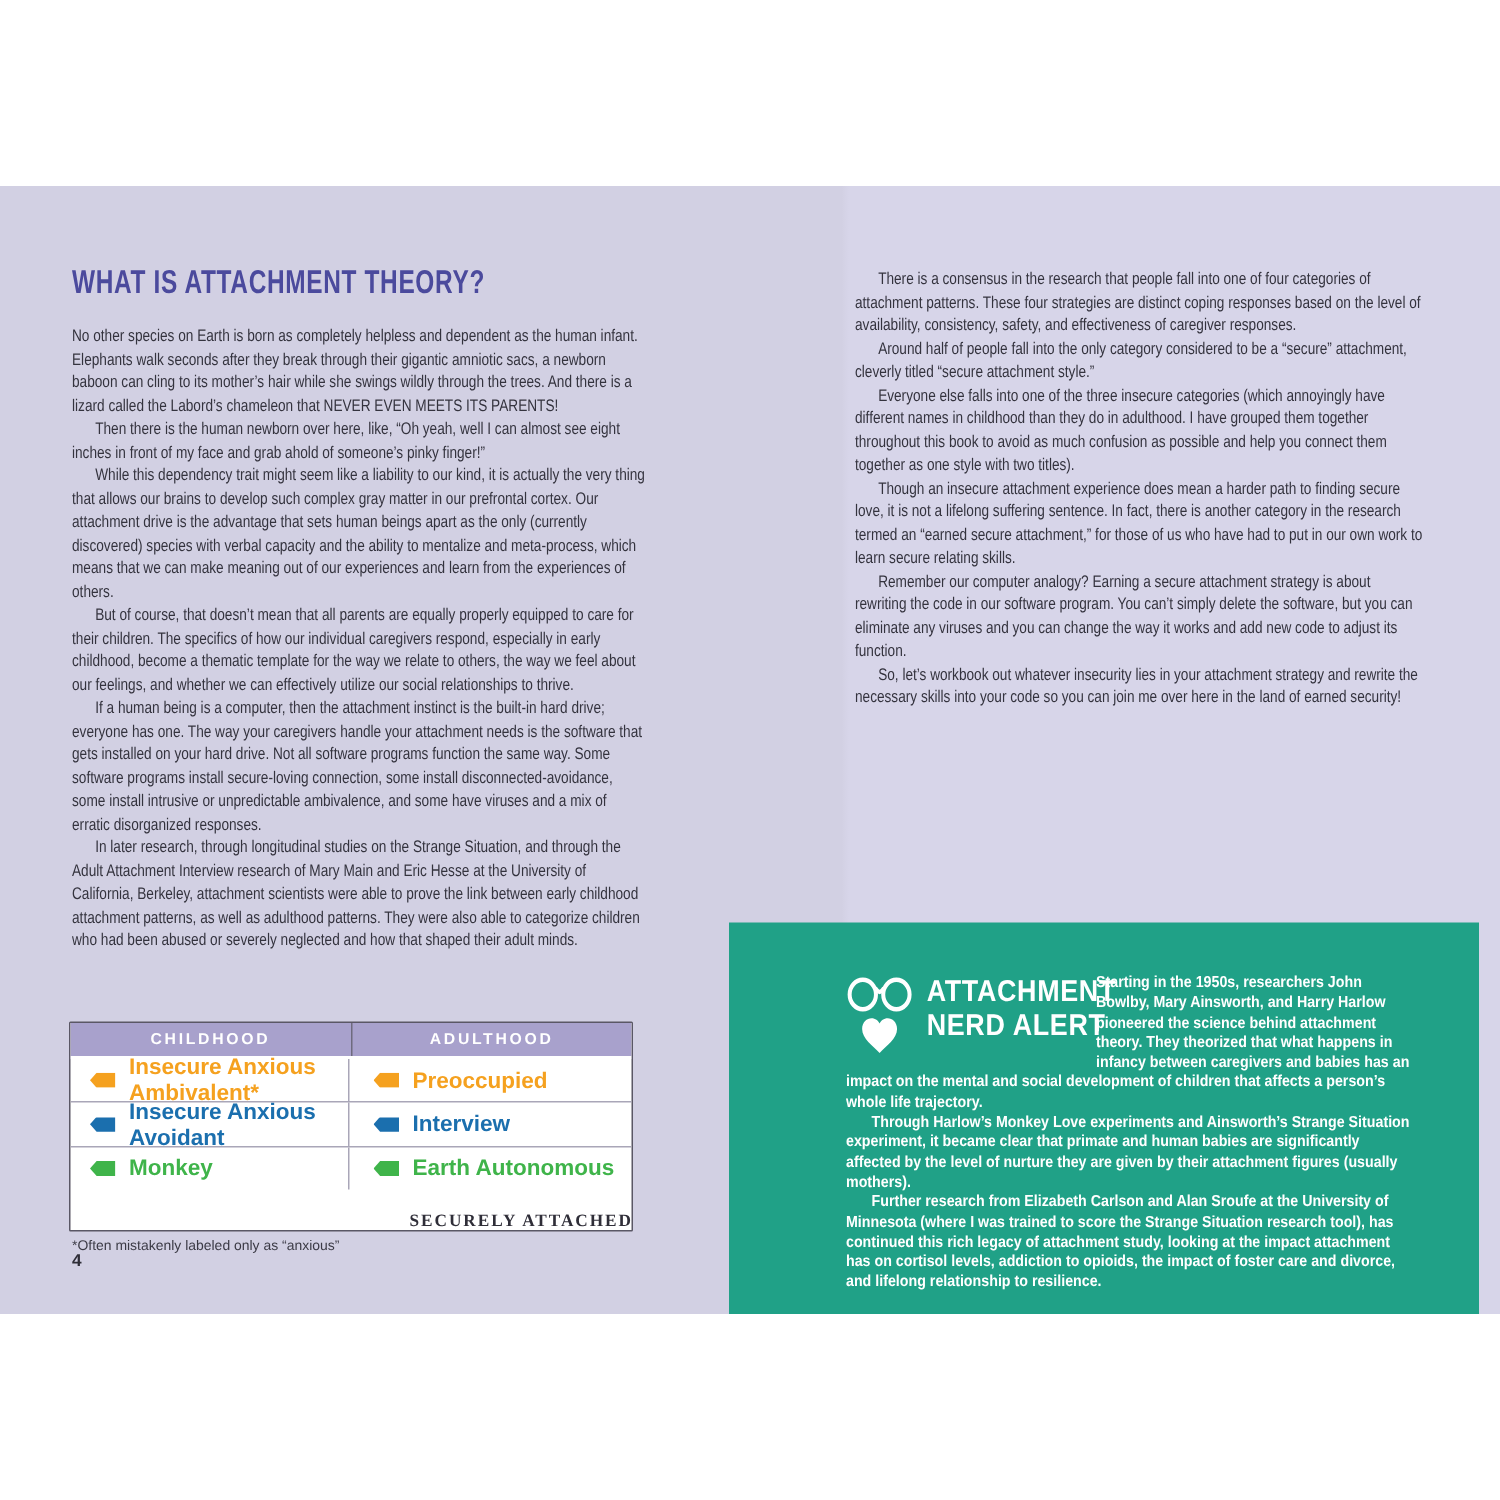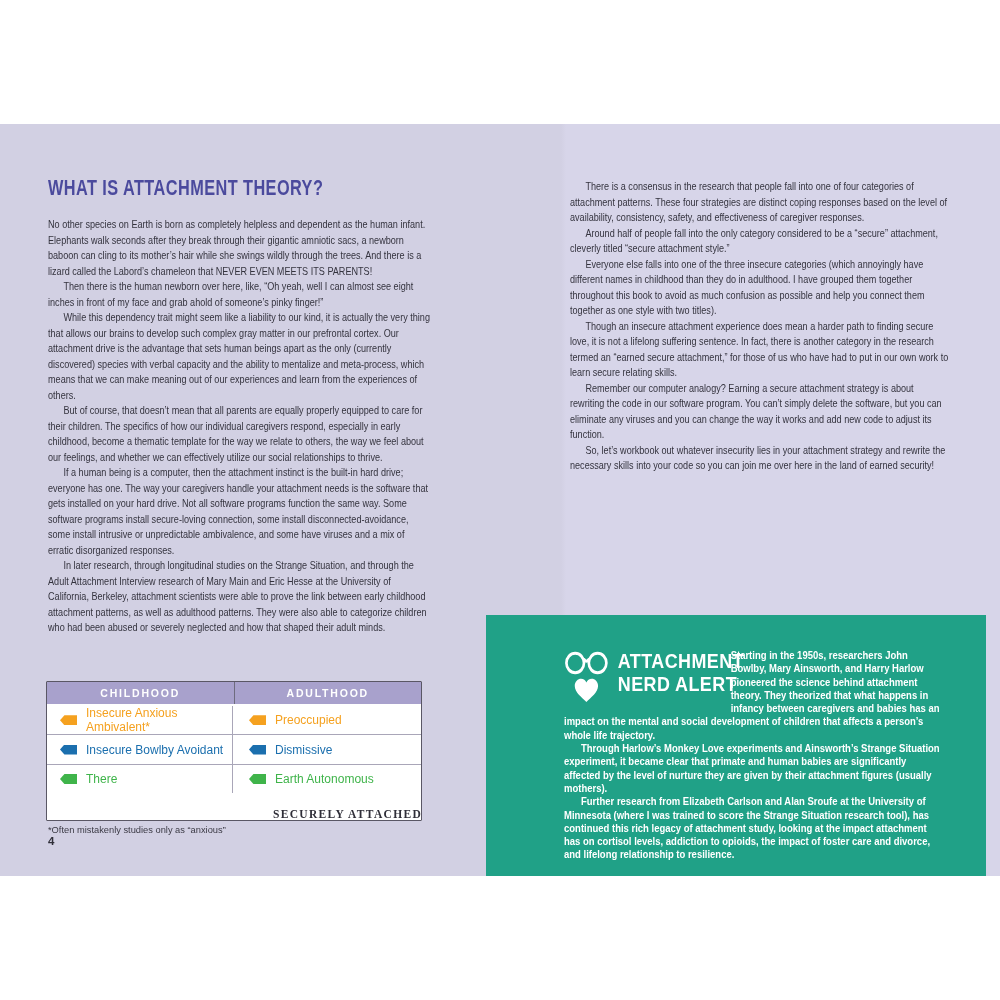--- a/index.html
+++ b/index.html
@@ -22,21 +22,21 @@
   
   .style-table{position:absolute;left:46px;top:557px;width:376px;height:140px;box-sizing:border-box;
     background:#fff;border:1.5px solid#5A5765;border-radius:1px;overflow:hidden;}
   .t-head{display:flex;height:22px;background:#A8A1CC;border-bottom:2px solid #fff;}
   .t-hcell{flex:1;display:flex;align-items:center;justify-content:center;color:#fff;
     font-size:10.5px;font-weight:bold;letter-spacing:1.8px;}
   .t-hcell + .t-hcell{border-left:1px solid #6E6B7E;}
   .t-row{display:flex;height:28.4px;}
   .t-row + .t-row{border-top:1px solid #A9A6B8;}
   .t-cell{flex:1;display:flex;align-items:center;padding-left:13px;gap:9px;box-sizing:border-box;
-    font-size:12px;font-weight:normal;}
+    font-size:15px;font-weight:bold;}
   .t-cell + .t-cell{border-left:1px solid #A9A6B8;padding-left:16px;}
   .tag-icon{width:17px;height:10px;background:currentColor;flex:none;
     clip-path:polygon(0 50%,26% 0,100% 0,100% 100%,26% 100%);}
 
   .footnote{position:absolute;left:48px;top:701px;margin:0;font-size:9.3px;color:#3B3A45;}
   .pagenum{position:absolute;left:48px;top:711px;margin:0;font-size:11.5px;font-weight:bold;color:#2F2E38;}
   .running-footer{position:absolute;left:46px;top:684px;width:376px;margin:0;text-align:right;
     font-family:"Liberation Serif",serif;font-weight:bold;font-size:11.5px;letter-spacing:1.3px;color:#2F2E38;}
 
   
@@ -79,42 +79,42 @@
         </div>
         <div class="t-cell" style="color: rgb(245, 161, 31);">
           <span class="tag-icon"></span>
           <span>Preoccupied</span>
         </div>
       </div>
 
       <div class="t-row">
         <div class="t-cell" style="color: rgb(27, 111, 174);">
           <span class="tag-icon"></span>
-          <span>Insecure Bowlby Avoidant</span>
+          <span>Insecure Anxious Avoidant</span>
         </div>
         <div class="t-cell" style="color: rgb(27, 111, 174);">
           <span class="tag-icon"></span>
-          <span>Dismissive</span>
+          <span>Interview</span>
         </div>
       </div>
 
 
       <div class="t-row">
         <div class="t-cell" style="color: rgb(63, 180, 74);">
           <span class="tag-icon"></span>
-          <span>There</span>
+          <span>Monkey</span>
         </div>
         <div class="t-cell" style="color: rgb(63, 180, 74);">
           <span class="tag-icon"></span>
           <span>Earth Autonomous</span>
         </div>
       </div>
     </div>
 
-    <p class="footnote">*Often mistakenly studies only as “anxious”</p>
+    <p class="footnote">*Often mistakenly labeled only as “anxious”</p>
     <p class="pagenum">4</p>
     <p class="running-footer">SECURELY ATTACHED</p>
 
     <div class="body-col body-right">
       <p class="indent">There is a consensus in the research that people fall into one of four categories of attachment patterns. These four strategies are distinct coping responses based on the level of availability, consistency, safety, and effectiveness of caregiver responses.</p>
       <p class="indent">Around half of people fall into the only category considered to be a “secure” attachment, cleverly titled “secure attachment style.”</p>
       <p class="indent">Everyone else falls into one of the three insecure categories (which annoyingly have different names in childhood than they do in adulthood. I have grouped them together throughout this book to avoid as much confusion as possible and help you connect them together as one style with two titles).</p>
       <p class="indent">Though an insecure attachment experience does mean a harder path to finding secure love, it is not a lifelong suffering sentence. In fact, there is another category in the research termed an “earned secure attachment,” for those of us who have had to put in our own work to learn secure relating skills.</p>
       <p class="indent">Remember our computer analogy? Earning a secure attachment strategy is about rewriting the code in our software program. You can’t simply delete the software, but you can eliminate any viruses and you can change the way it works and add new code to adjust its function.</p>
       <p class="indent">So, let’s workbook out whatever insecurity lies in your attachment strategy and rewrite the necessary skills into your code so you can join me over here in the land of earned security!</p>

